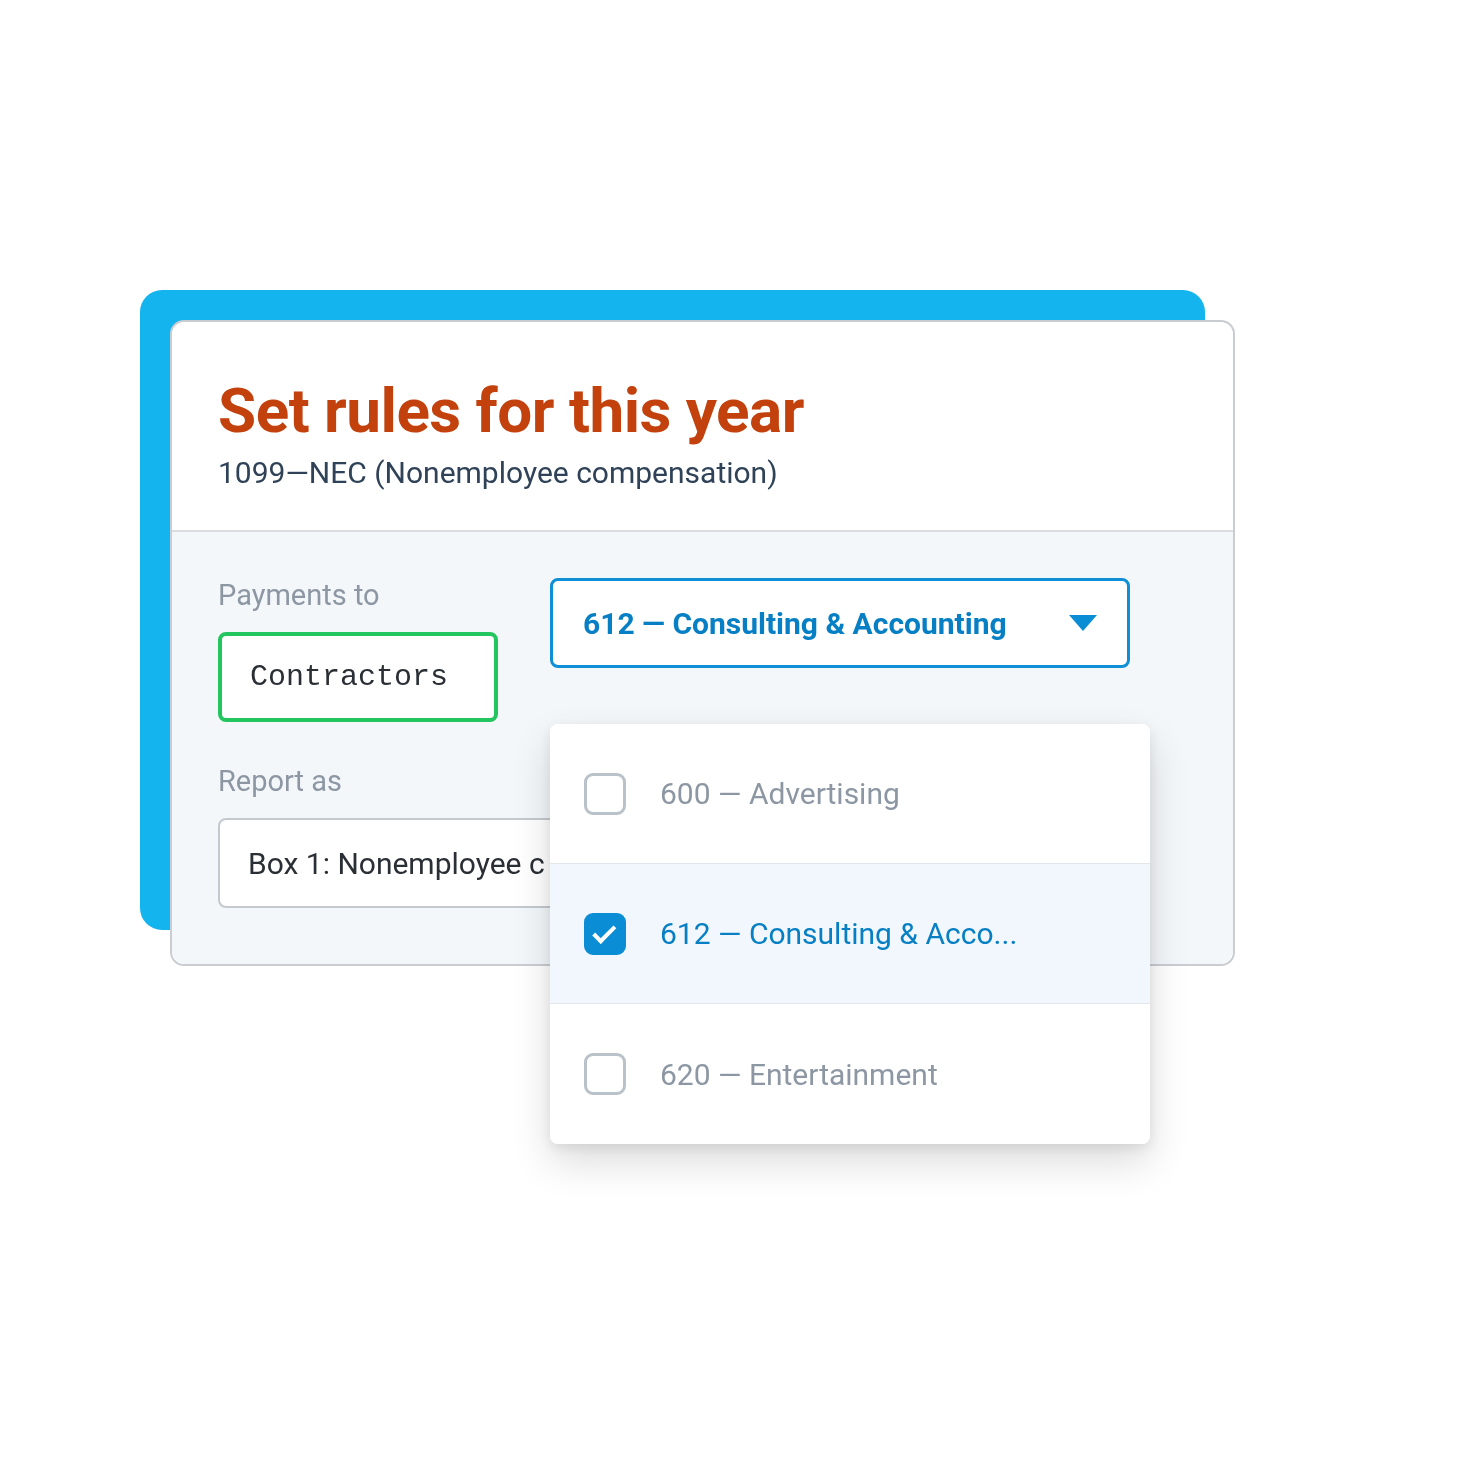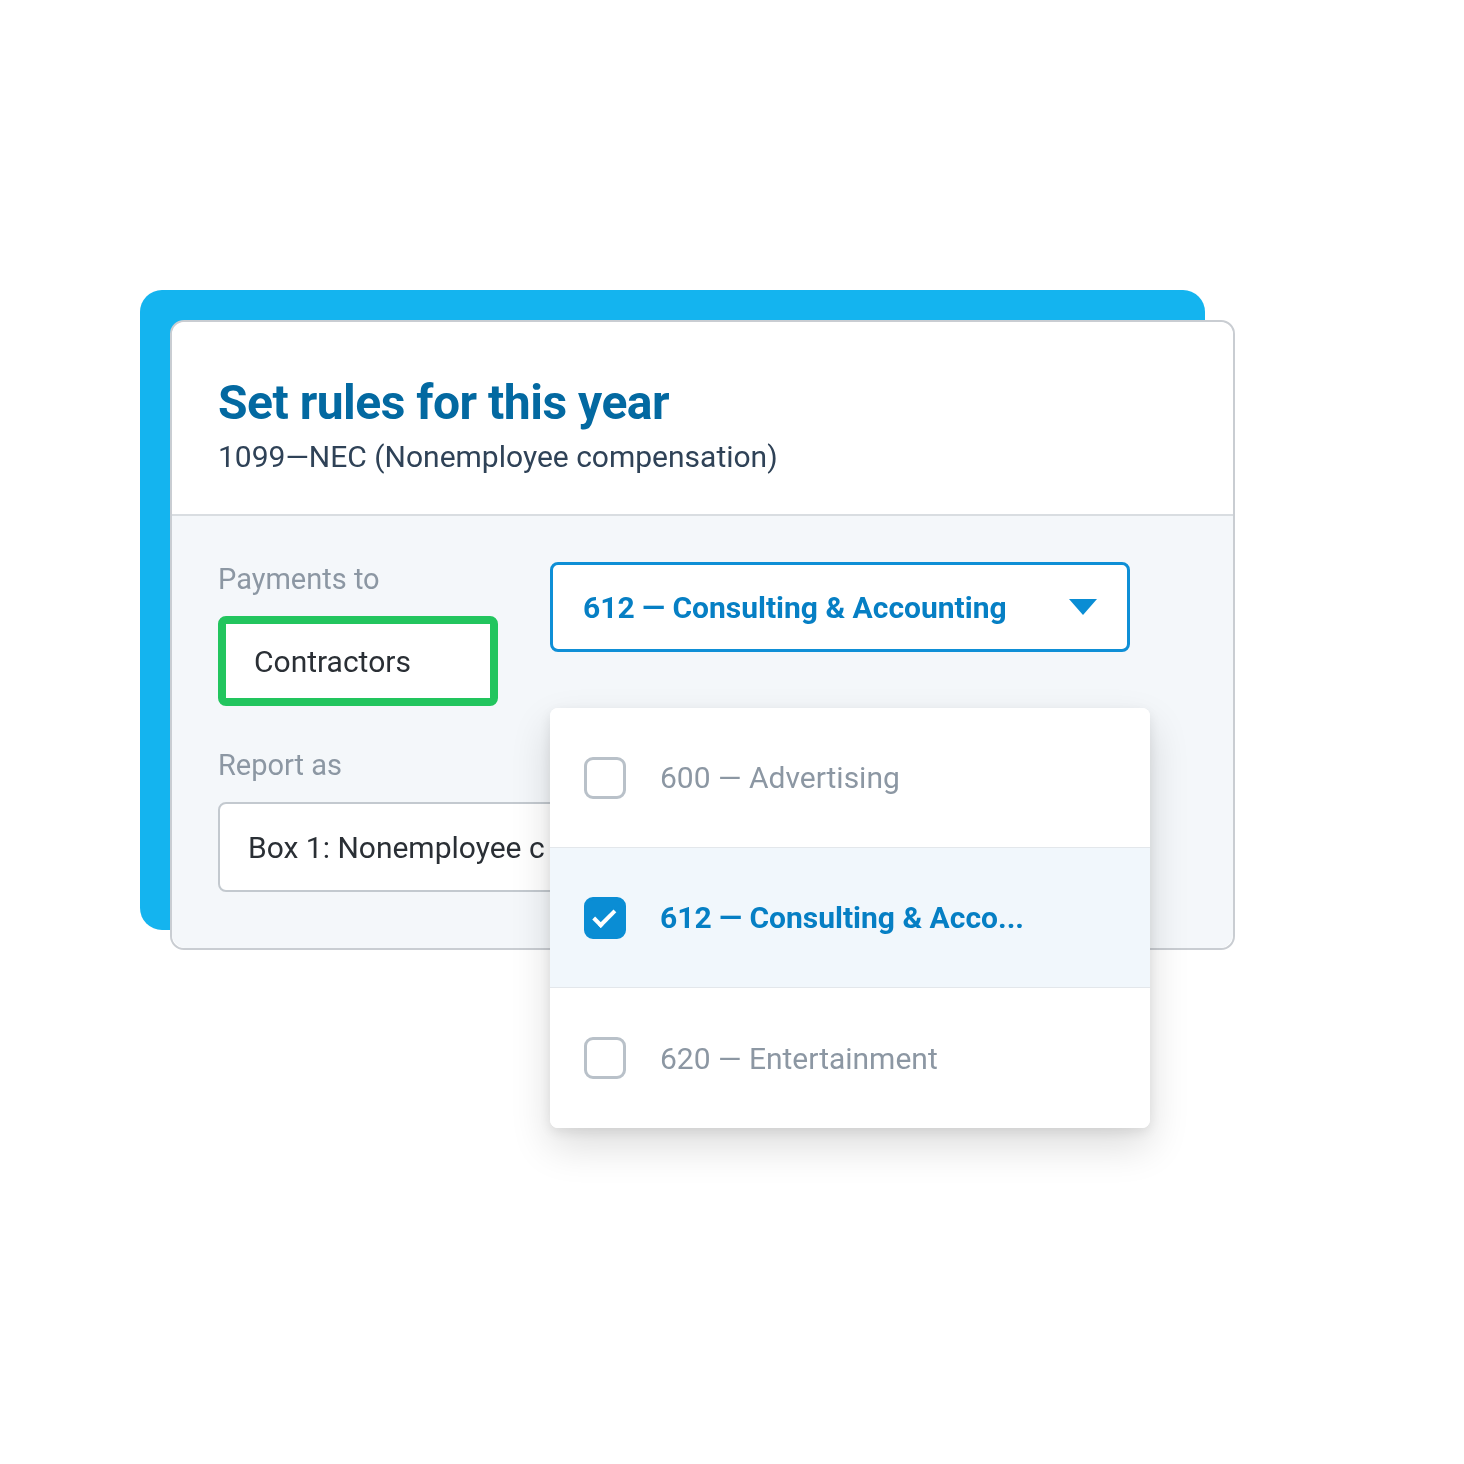--- a/index.html
+++ b/index.html
@@ -35,23 +35,23 @@
     border-radius: 14px;
     overflow: visible;
   }
   .card-header {
     padding: 52px 46px 40px 46px;
     border-bottom: 2px solid #d9dde1;
     background: #ffffff;
     border-radius: 14px 14px 0 0;
   }
   .card-title {
-    font-size: 48px;
+    font-size: 62px;
     font-weight: 700;
-    color: #0369a1;
+    color: #c2410c;
     letter-spacing: -0.5px;
   }
   .card-subtitle {
     font-size: 30px;
     font-weight: 400;
     color: #2f4257;
     margin-top: 8px;
   }
   .card-body {
     background: #f4f7fa;
@@ -67,27 +67,28 @@
   .field-col-wide { width: 580px; }
   .field-label {
     font-size: 29px;
     color: #8c97a3;
     margin-bottom: 20px;
     display: block;
   }
   .text-select {
     height: 90px;
     background: #ffffff;
-    border: 8px solid #22c55e;
+    border: 4px solid #22c55e;
     border-radius: 8px;
     display: flex;
     align-items: center;
     padding: 0 28px;
     font-size: 30px;
     color: #2a2f35;
+    font-family: Liberation Mono, monospace;
   }
   .dropdown-select {
     height: 90px;
     background: #ffffff;
     border: 3px solid #0f8fd6;
     border-radius: 8px;
     display: flex;
     align-items: center;
     justify-content: space-between;
     padding: 0 30px;
@@ -162,21 +163,21 @@
   }
   .option-label {
     font-size: 30px;
     color: #8c97a3;
     white-space: nowrap;
     overflow: hidden;
     text-overflow: ellipsis;
   }
   .dropdown-option.selected .option-label {
     color: #067fc4;
-    font-weight: 700;
+    font-weight: 400;
     text-align: right;
   }
 </style>
 </head>
 <body>
 
 <div class="stage">
   <div class="backdrop-card"></div>
 
   <div class="main-card">

